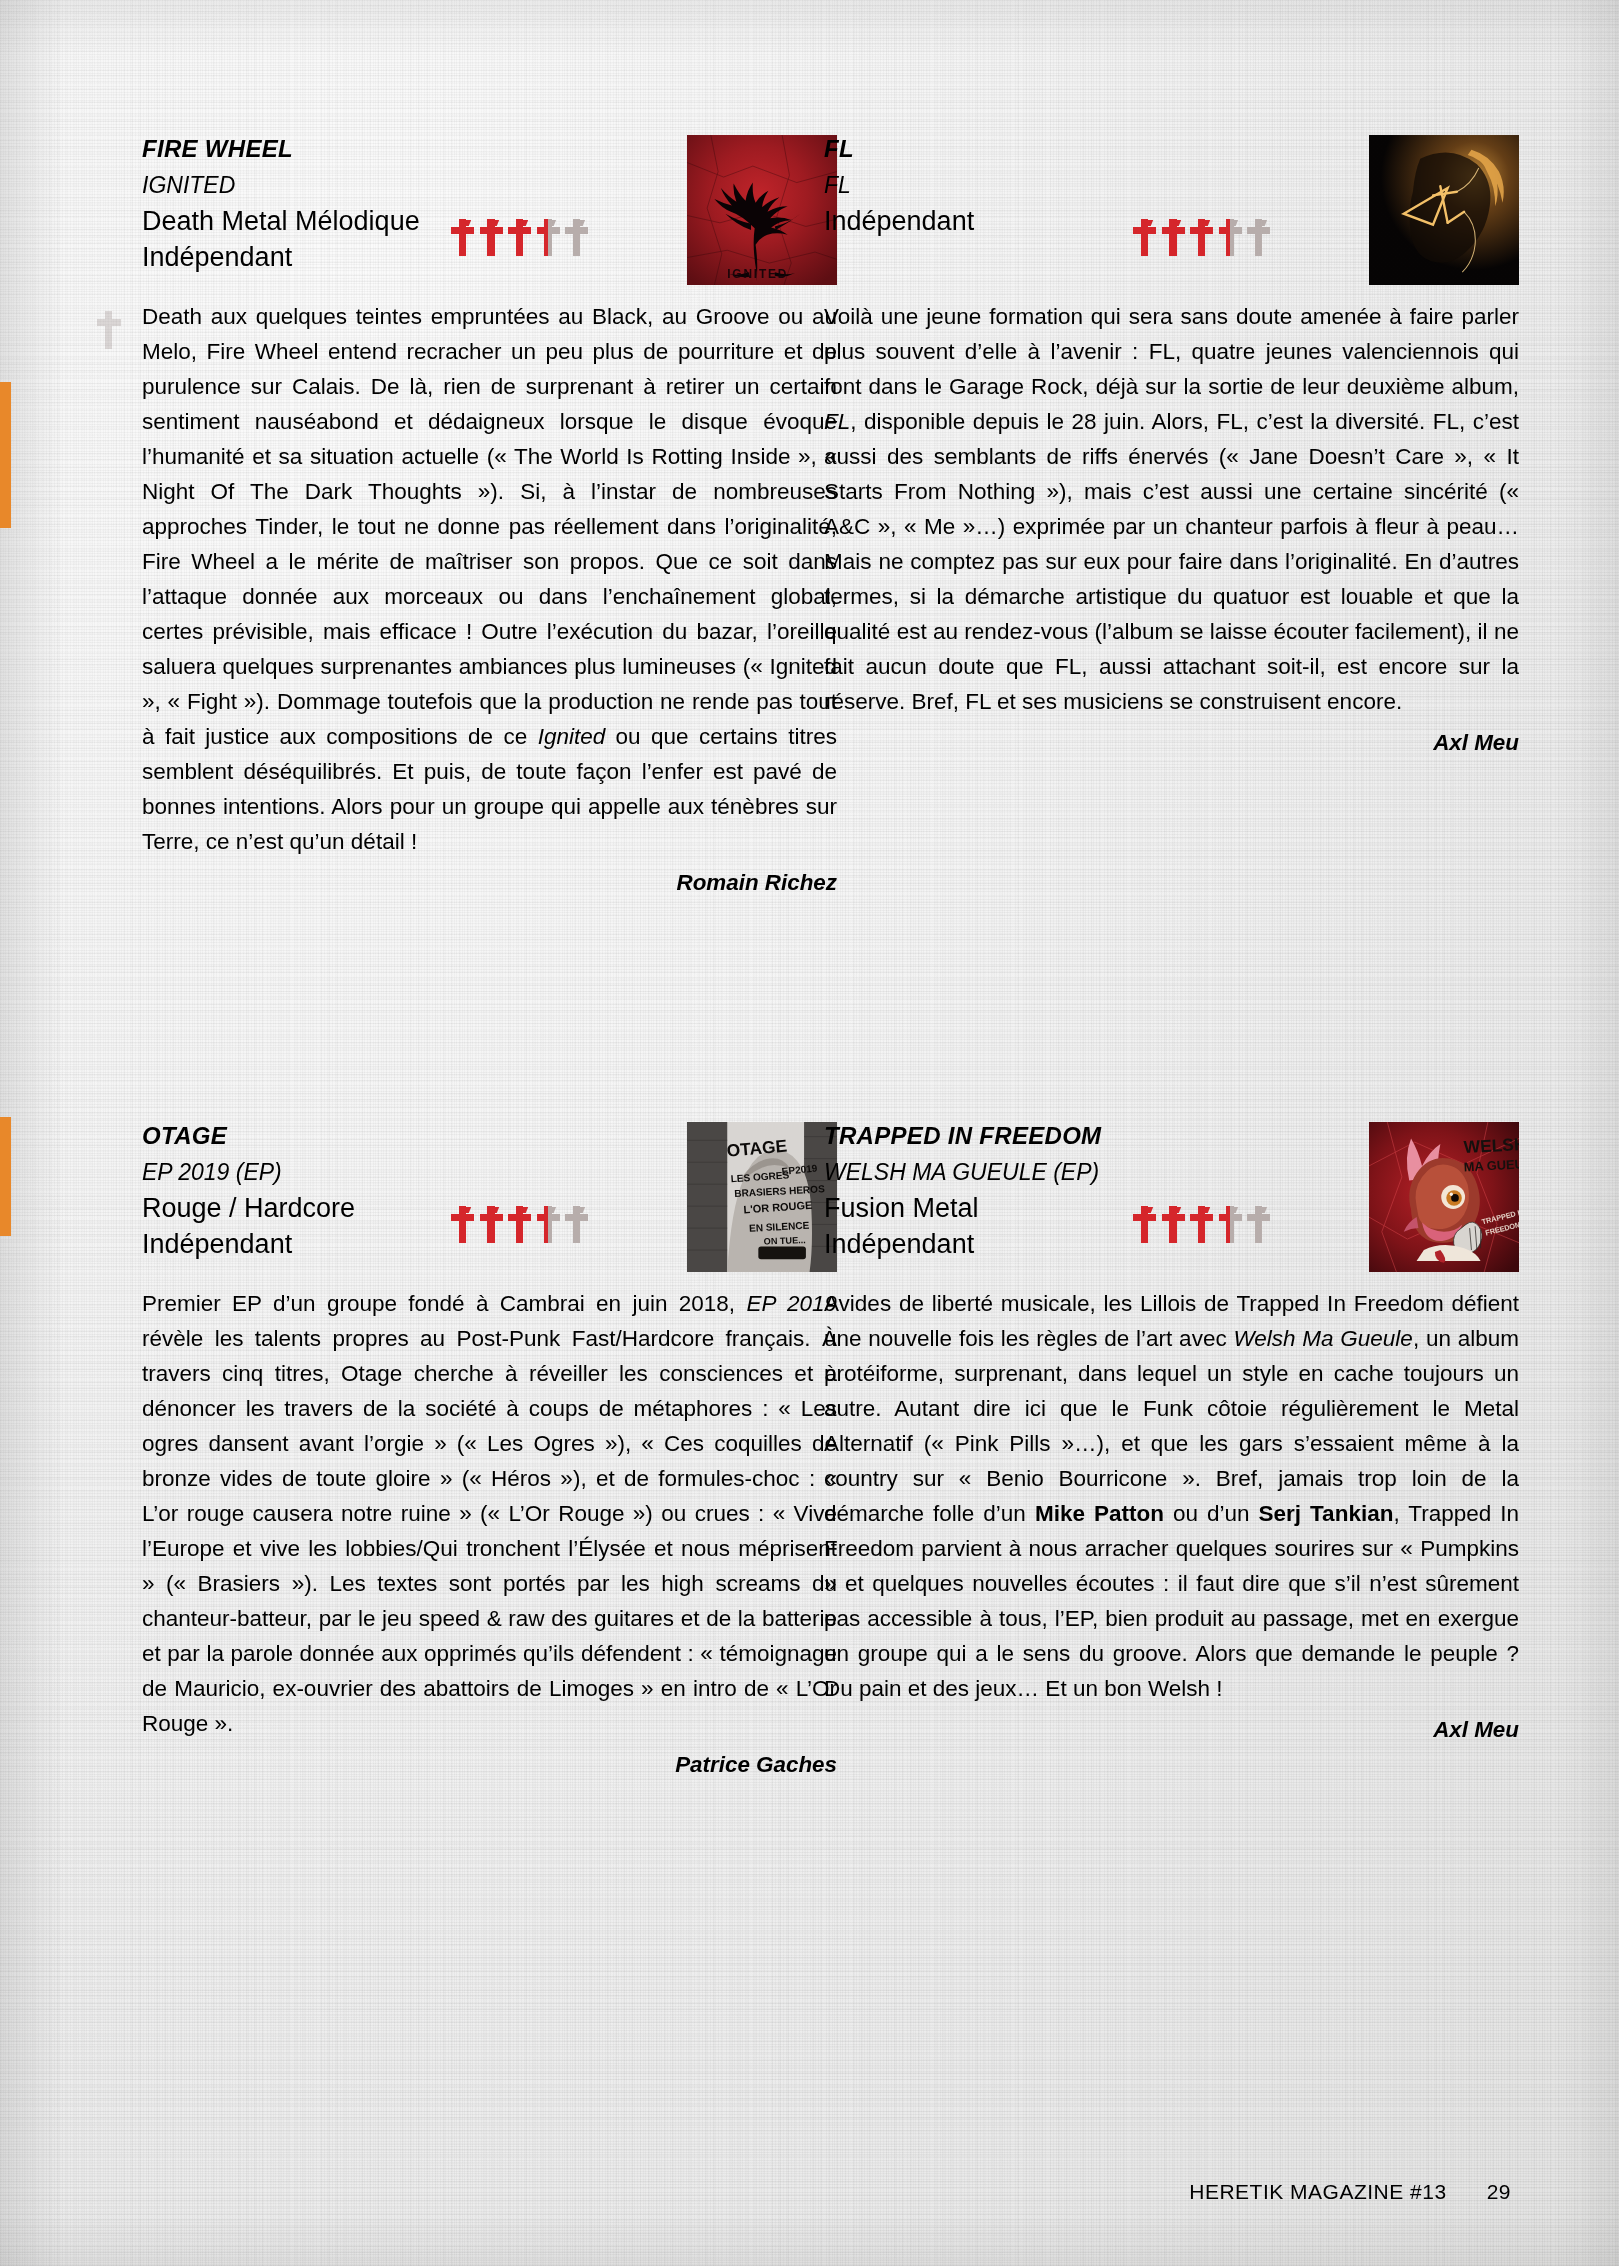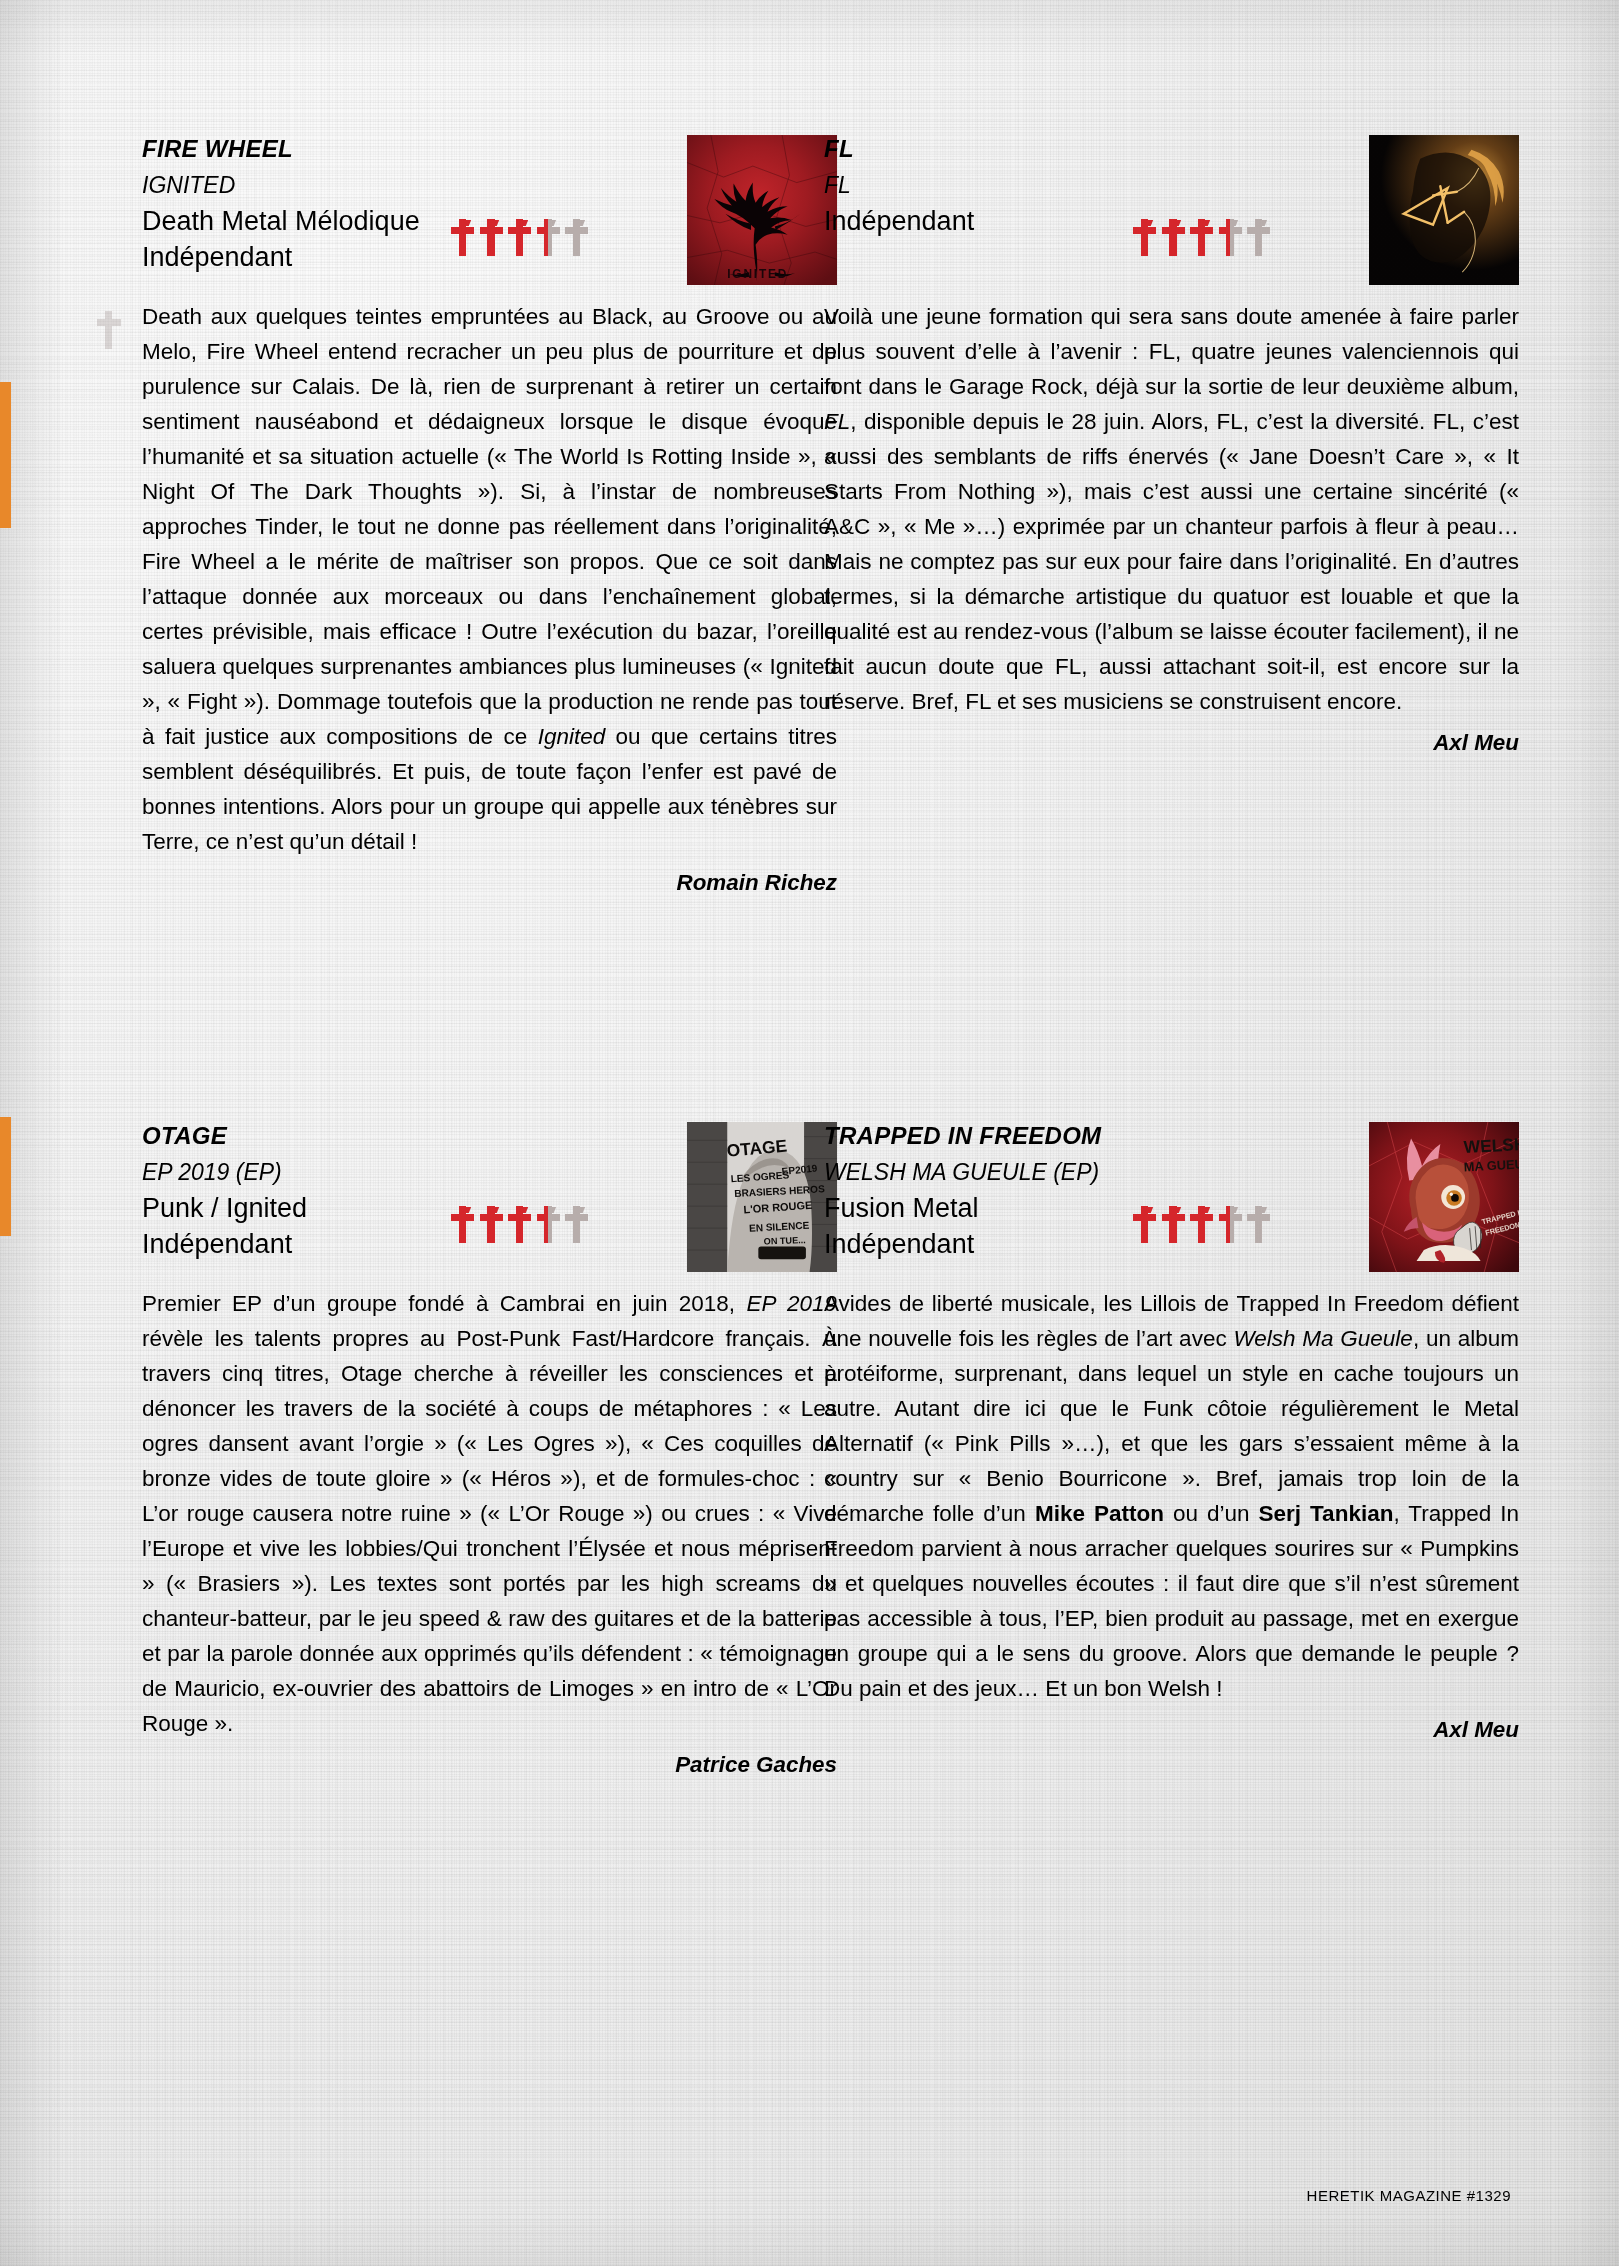--- a/index.html
+++ b/index.html
@@ -211,21 +211,22 @@
     position: absolute; left: 0; top: 8.2px; width: 24px; height: 7.3px; background: currentColor;
   }
 
   
   .footer {
     position: absolute;
     right: 108px;
     bottom: 62px;
     display: flex;
     align-items: baseline;
-    font-size: 15px;
+    gap: 40px;
+    font-size: 21px;
     letter-spacing: 0.5px;
   }
   .footer .mag { font-weight: normal; }
   .footer .pageno { font-weight: normal; }
 </style>
 </head>
 <body>
 
 <div class="paper-texture"></div>
 <div class="vignette"></div>
@@ -470,21 +471,21 @@
     </div>
     <p class="review-body">Voilà une jeune formation qui sera sans doute amenée à faire parler plus souvent d’elle à l’avenir : FL, quatre jeunes valenciennois qui font dans le Garage Rock, déjà sur la sortie de leur deuxième album, <em>FL</em>, disponible depuis le 28 juin. Alors, FL, c’est la diversité. FL, c’est aussi des semblants de riffs énervés (« Jane Doesn’t Care », « It Starts From Nothing »), mais c’est aussi une certaine sincérité (« A&amp;C », « Me »…) exprimée par un chanteur parfois à fleur à peau… Mais ne comptez pas sur eux pour faire dans l’originalité. En d’autres termes, si la démarche artistique du quatuor est louable et que la qualité est au rendez-vous (l’album se laisse écouter facilement), il ne fait aucun doute que FL, aussi attachant soit-il, est encore sur la réserve. Bref, FL et ses musiciens se construisent encore.</p>
     <p class="signature">Axl Meu</p>
   </div>
 
   <div class="review col-left row-bottom">
     <div class="review-head">
       <div class="head-text">
         <p class="band-name">OTAGE</p>
         <p class="album-title">EP 2019 (EP)</p>
-        <p class="genre">Punk / Ignited</p>
+        <p class="genre">Rouge / Hardcore</p>
         <p class="label">Indépendant</p>
       </div>
       <div class="rating">
           <span class="cross">
             <span class="cx-bg">
               <span class="cx-shape">
                 <span class="v"></span>
                 <span class="h"></span>
                 <span class="nub"></span>
               </span>

